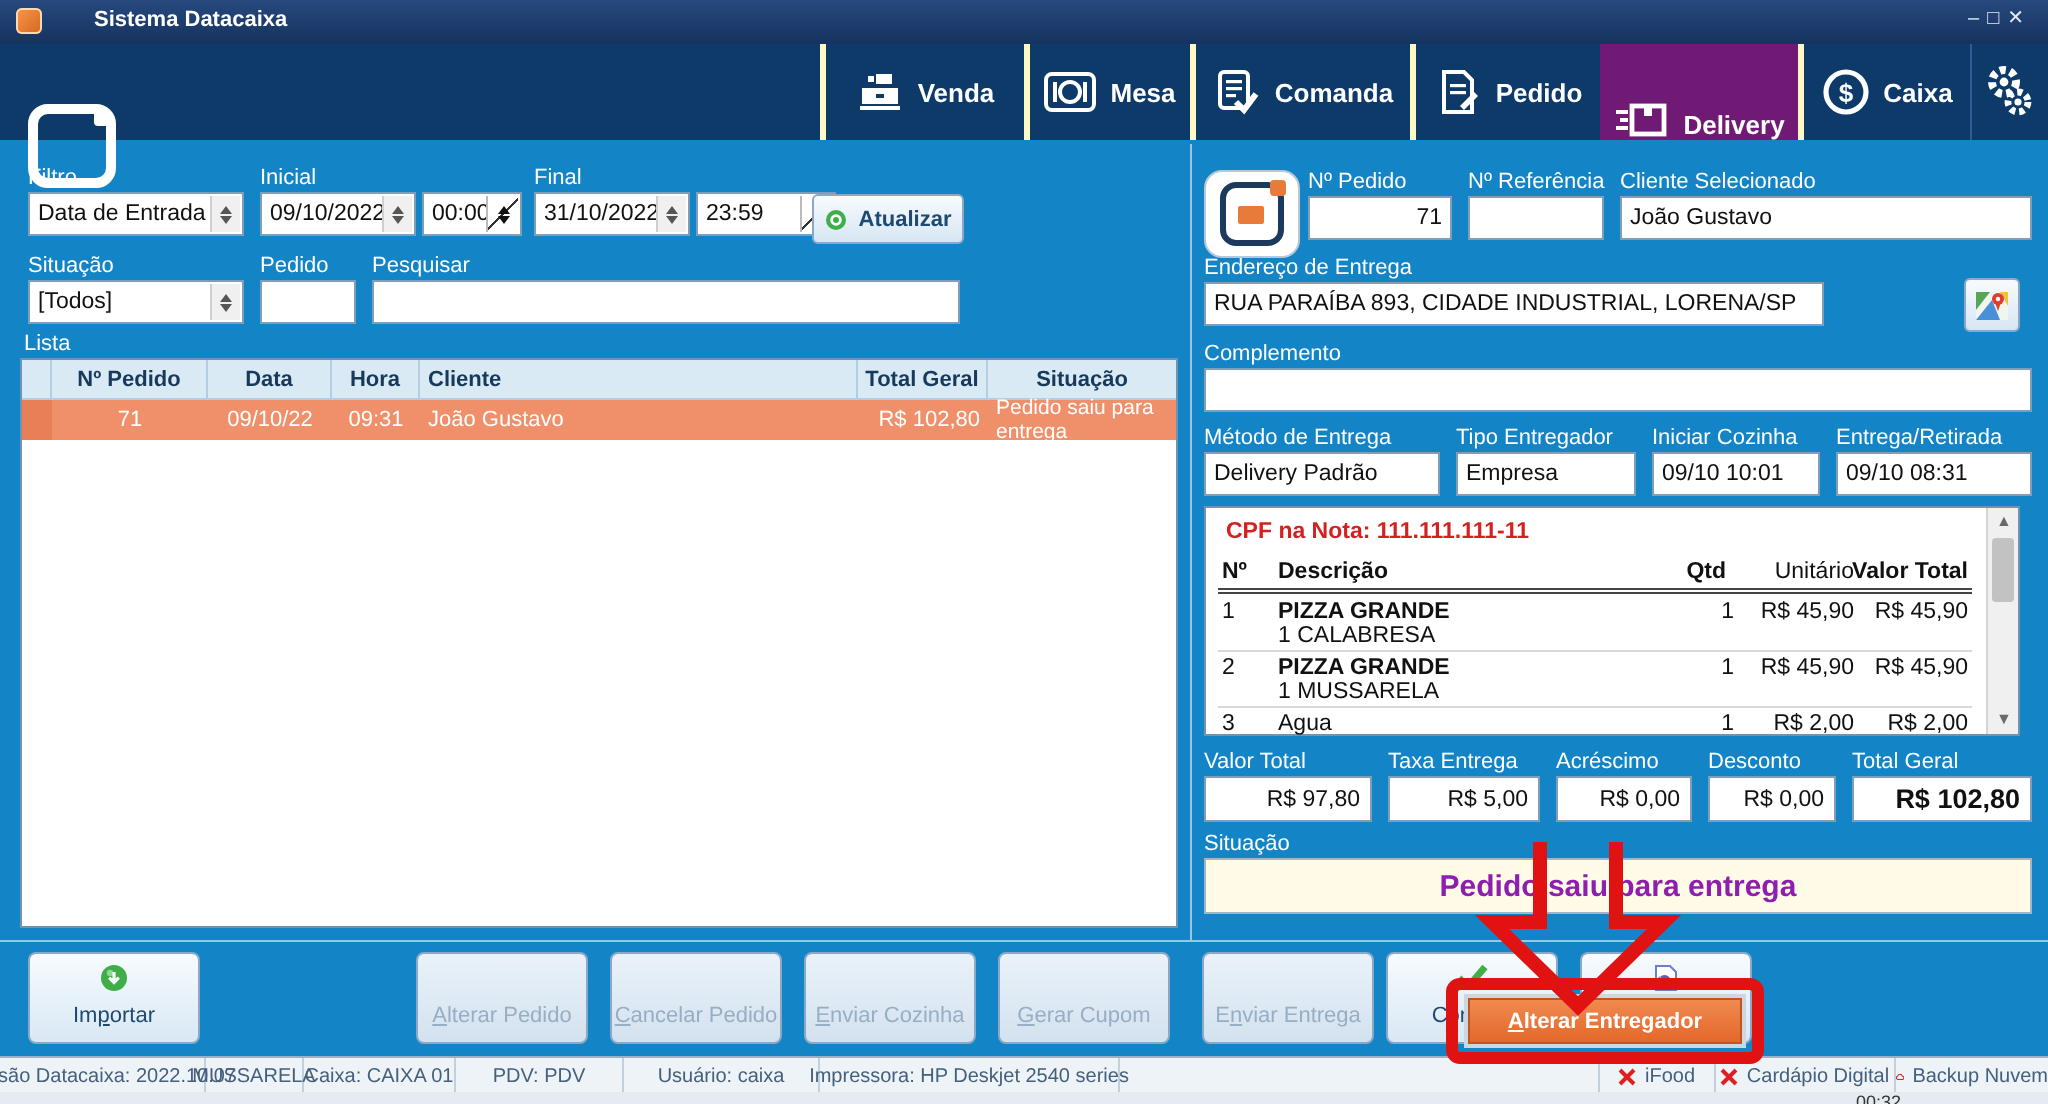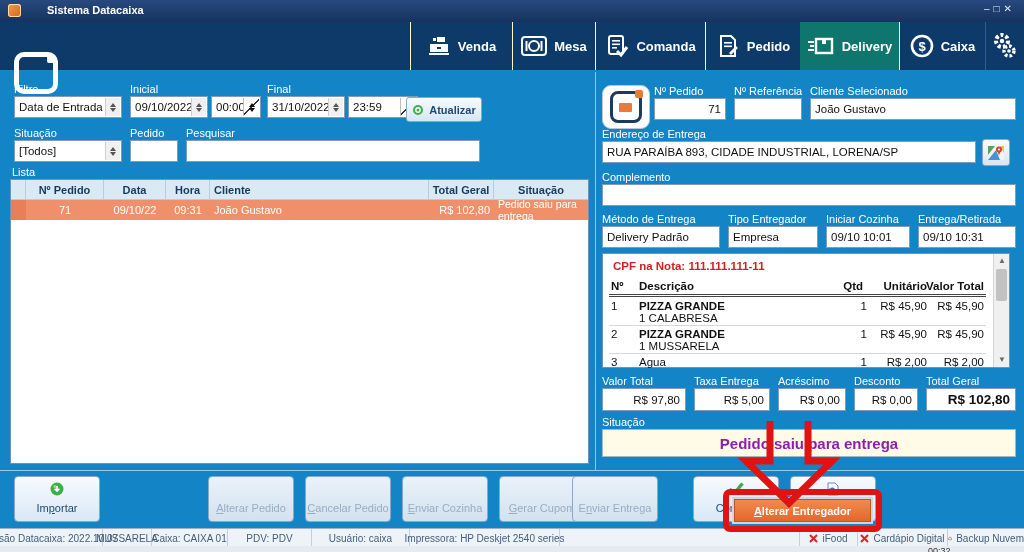--- a/index.html
+++ b/index.html
@@ -14,22 +14,22 @@
   .title-icon{left:8px;top:4px;width:13px;height:13px;border-radius:3px;
               background:linear-gradient(135deg,#f59a4a,#d96420);box-shadow:inset 0 0 0 1px #ffd9b0;}
   .winbtns{right:8px;top:3px;color:#dfe8f5;font-size:10px;letter-spacing:4px;}
   .winbtns span{cursor:default;}
 
   
   .navbar{left:0;top:22px;width:1024px;height:48px;background:#0d3a69;}
   .logo{left:14px;top:30px;width:34px;height:32px;border:5px solid #fff;border-radius:10px;}
   .logo .dot{position:absolute;right:-2px;top:-2px;width:8px;height:8px;background:#fff;border-radius:2px;box-shadow:-3px 3px 0 #0d3a69;}
   .tab{top:22px;height:48px;display:flex;align-items:center;justify-content:center;gap:7px;
-       color:#fff;font-size:13px;font-weight:bold;border-left:1px solid #fef9c3;box-sizing:border-box;}
-  .tab.active{background:#0f766e;border-left:none;}
+       color:#fff;font-size:13px;font-weight:bold;border-left:3px solid #fef9c3;box-sizing:border-box;}
+  .tab.active{background:#701a75;border-left:none;align-items:flex-end;}
   .tab svg{display:block;}
   .gears{top:22px;height:48px;display:flex;align-items:center;justify-content:center;
          border-left:1px solid #2d5c96;box-sizing:border-box;color:#fff;}
 
   
   .lbl{color:#fff;font-size:11px;}
   .field{background:#fff;border:1px solid #7f9db9;height:22px;box-sizing:border-box;
          font-size:11.5px;color:#111;display:flex;align-items:center;padding:0 4px;overflow:hidden;white-space:nowrap;}
   .field.right{justify-content:flex-end;}
   .spin{position:absolute;right:1px;top:1px;bottom:1px;width:14px;background:#f0f0f0;
@@ -261,21 +261,21 @@
     </div>
   </div>
   <div class="abs lbl" style="left:654px;top:85px;">Nº Pedido</div>
   <div class="abs field right" style="left:654px;top:98px;width:72px;">71</div>
   <div class="abs lbl" style="left:734px;top:85px;">Nº Referência</div>
   <div class="abs field" style="left:734px;top:98px;width:68px;"></div>
   <div class="abs lbl" style="left:810px;top:85px;">Cliente Selecionado</div>
   <div class="abs field" style="left:810px;top:98px;width:206px;">João Gustavo</div>
 
   <div class="abs lbl" style="left:602px;top:128px;">Endereço de Entrega</div>
-  <div class="abs field" style="left:602px;top:141px;width:374px;">RUA PARAÍBA 893, CIDADE INDUSTRIAL, LORENA/SP</div>
+  <div class="abs field" style="left:602px;top:141px;width:310px;">RUA PARAÍBA 893, CIDADE INDUSTRIAL, LORENA/SP</div>
   <div class="abs btn" style="left:982px;top:139px;width:28px;height:27px;">
     <svg width="18" height="18" viewBox="0 0 18 18">
         <rect x="1" y="2" width="16" height="14" fill="#eef6ee"></rect>
         <polygon points="1,16 9,6 13,16" fill="#4a90d9"></polygon>
         <polygon points="1,2 8,2 1,11" fill="#57a657"></polygon>
         <polygon points="13,2 17,2 17,9" fill="#f0c040"></polygon>
         <circle cx="12" cy="5.5" r="3" fill="#e03c31"></circle>
         <polygon points="10.6,7.5 13.4,7.5 12,11.5" fill="#e03c31"></polygon>
         <circle cx="12" cy="5.5" r="1.1" fill="#fff"></circle>
       </svg>
@@ -283,28 +283,28 @@
   <div class="abs lbl" style="left:602px;top:171px;">Complemento</div>
   <div class="abs field" style="left:602px;top:184px;width:414px;"></div>
 
   <div class="abs lbl" style="left:602px;top:213px;">Método de Entrega</div>
   <div class="abs field" style="left:602px;top:226px;width:118px;">Delivery Padrão</div>
   <div class="abs lbl" style="left:728px;top:213px;">Tipo Entregador</div>
   <div class="abs field" style="left:728px;top:226px;width:90px;">Empresa</div>
   <div class="abs lbl" style="left:826px;top:213px;">Iniciar Cozinha</div>
   <div class="abs field" style="left:826px;top:226px;width:84px;">09/10 10:01</div>
   <div class="abs lbl" style="left:918px;top:213px;">Entrega/Retirada</div>
-  <div class="abs field" style="left:918px;top:226px;width:98px;">09/10 10:31</div>
+  <div class="abs field" style="left:918px;top:226px;width:98px;">09/10 08:31</div>
 
   <div class="abs receipt">
     <div class="rc" style="left:10px;top:6px;color:#d42020;font-weight:bold;">CPF na Nota: 111.111.111-11</div>
     <div class="rc" style="left:8px;top:26px;font-weight:bold;">Nº</div>
     <div class="rc" style="left:36px;top:26px;font-weight:bold;">Descrição</div>
     <div class="rc" style="right:146px;top:26px;font-weight:bold;">Qtd</div>
-    <div class="rc" style="right:82px;top:26px;font-weight:bold;text-align:center;">Unitário</div>
+    <div class="rc" style="right:82px;top:26px;font-weight:normal;text-align:center;">Unitário</div>
     <div class="rc" style="right:25px;top:26px;font-weight:bold;">Valor Total</div>
     <div class="rc" style="left:6px;top:40px;width:377px;border-top:3px double #444;"></div>
 
     <div class="rc" style="left:8px;top:46px;">1</div>
     <div class="rc" style="left:36px;top:46px;font-weight:bold;">PIZZA GRANDE</div>
     <div class="rc" style="right:142px;top:46px;">1</div>
     <div class="rc" style="right:82px;top:46px;">R$ 45,90</div>
     <div class="rc" style="right:25px;top:46px;">R$ 45,90</div>
     <div class="rc" style="left:36px;top:58px;">1 CALABRESA</div>
     <div class="rc" style="left:6px;top:71px;width:377px;border-top:1px solid #d8d8d8;"></div>
@@ -359,21 +359,21 @@
   </div>
   <div class="abs abtn disabled" style="left:305px;">
     <div class="albl"><u>C</u>ancelar Pedido</div>
   </div>
   <div class="abs abtn disabled" style="left:402px;">
     <div class="albl"><u>E</u>nviar Cozinha</div>
   </div>
   <div class="abs abtn disabled" style="left:499px;">
     <div class="albl"><u>G</u>erar Cupom</div>
   </div>
-  <div class="abs abtn disabled" style="left:572px;text-decoration:underline;">
+  <div class="abs abtn disabled" style="left:601px;text-decoration:underline;">
     <div class="albl">E<u>n</u>viar Entrega</div>
   </div>
   <div class="abs abtn" style="left:693px;">
     <div class="aicon">
         <svg width="16" height="13" viewBox="0 0 16 13">
           <path d="M1.5 7 L6 11.5 L14.5 1.5" fill="none" stroke="#3fae49" stroke-width="3.4"></path>
         </svg>
       </div>
     <div class="albl">Concluir</div>
   </div>

